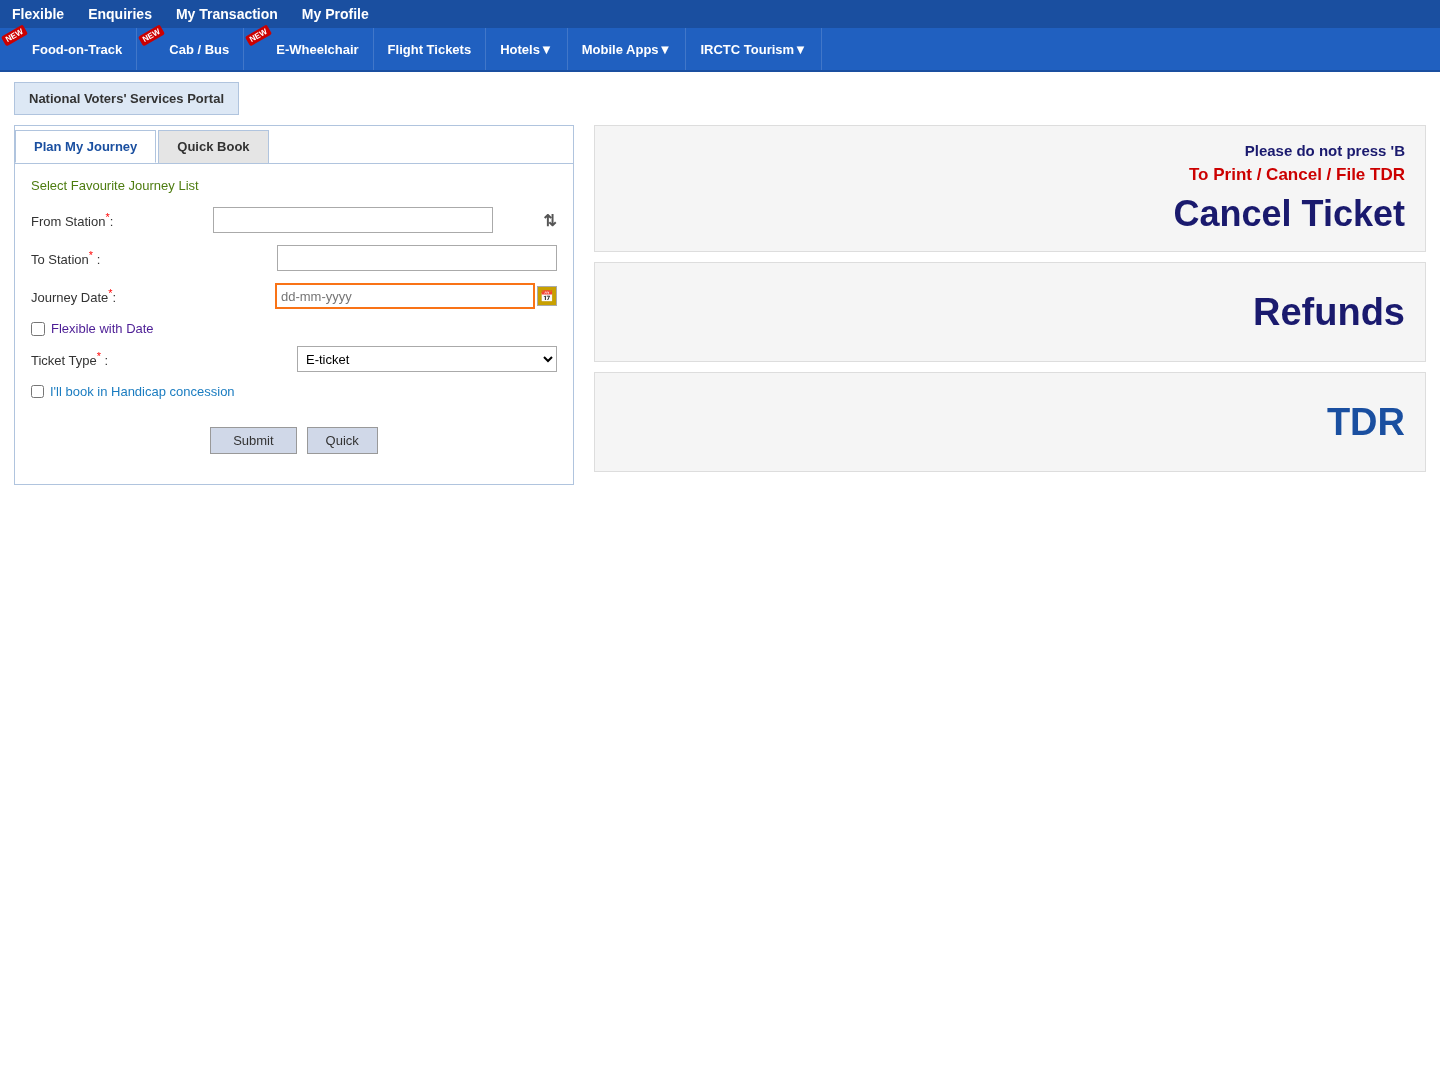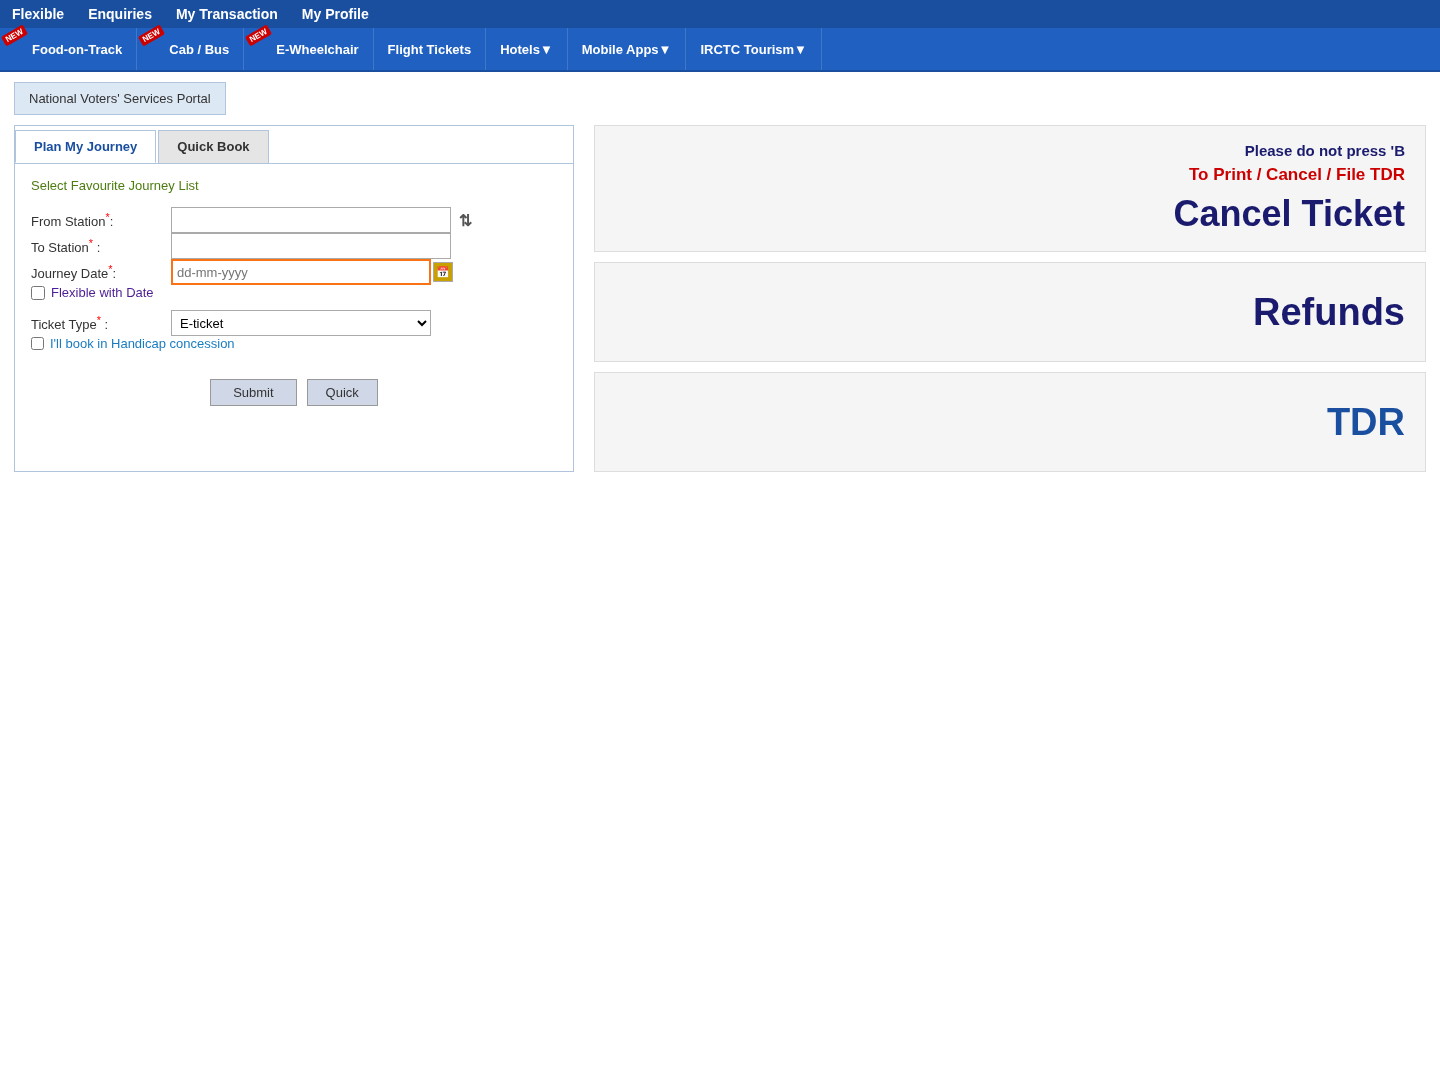--- a/index.html
+++ b/index.html
@@ -56,21 +56,21 @@
     }
 
     
     .voters-banner {
       background: #dde8f5;
       padding: 8px 14px;
       display: inline-block;
       margin: 10px 14px;
       border: 1px solid #b0c4de;
       font-size: 13px;
-      font-weight: normal;
+      font-weight: bold;
       color: #333;
     }
 
     
     .main-content {
       display: flex;
       gap: 0;
       padding: 0 14px;
     }
 
@@ -111,20 +111,22 @@
     .favourite-link {
       color: #4d7c0f;
       font-size: 13px;
       cursor: pointer;
       display: block;
       margin-bottom: 14px;
     }
     .form-row {
       display: flex;
       align-items: center;
+      margin-bottom: 12px;
+      justify-content: space-between;
     }
     .form-label {
       width: 140px;
       font-size: 13px;
       color: #333;
       flex-shrink: 0;
     }
     .form-label sup { color: red; }
     .form-input {
       width: 280px;

